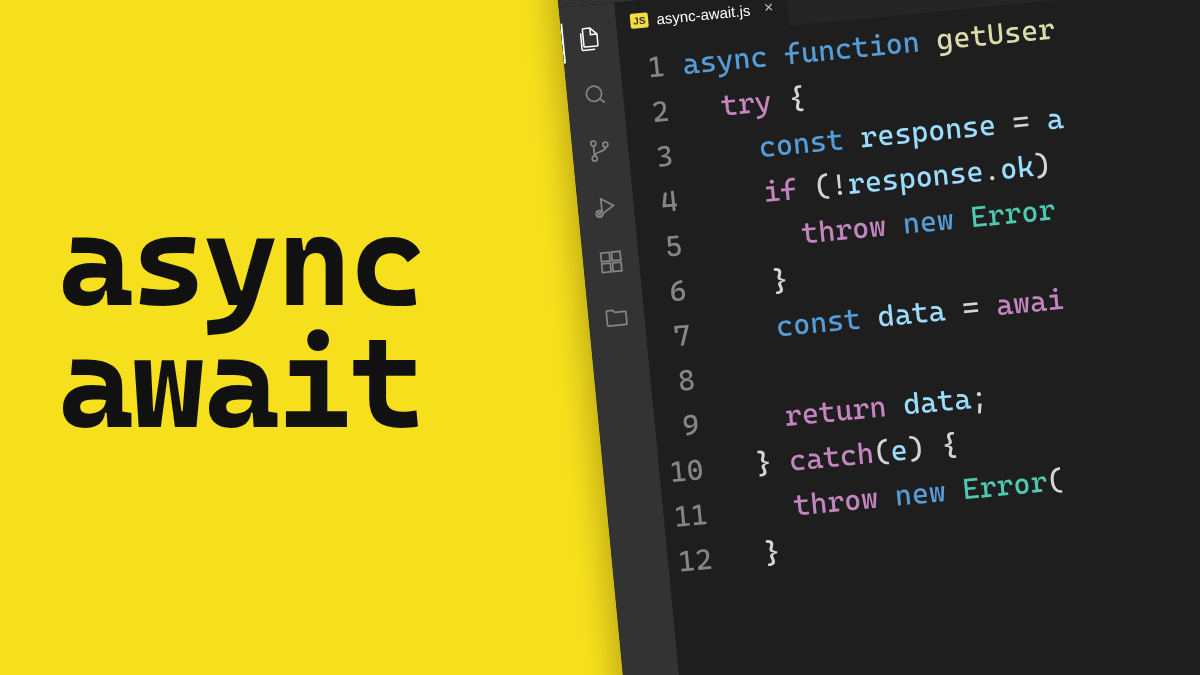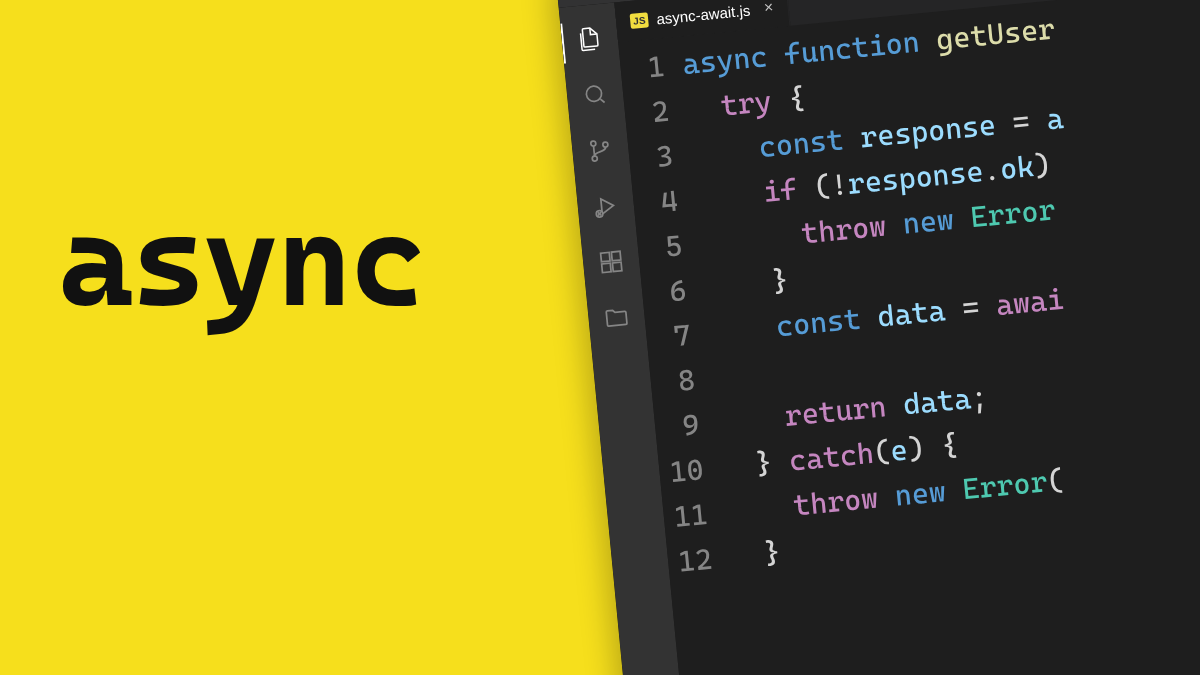--- a/index.html
+++ b/index.html
@@ -132,20 +132,21 @@
   .var { color: #9cdcfe; }
   .cls { color: #4ec9b0; }
   .op { color: #d4d4d4; }
   .pun { color: #d4d4d4; }
 </style>
 </head>
 <body>
 
 <div class="hero">
   <div>async</div>
+  <div>await</div>
 </div>
 
 <div class="vscode">
   <div class="titlebar">
     
     
     
     
     
     

